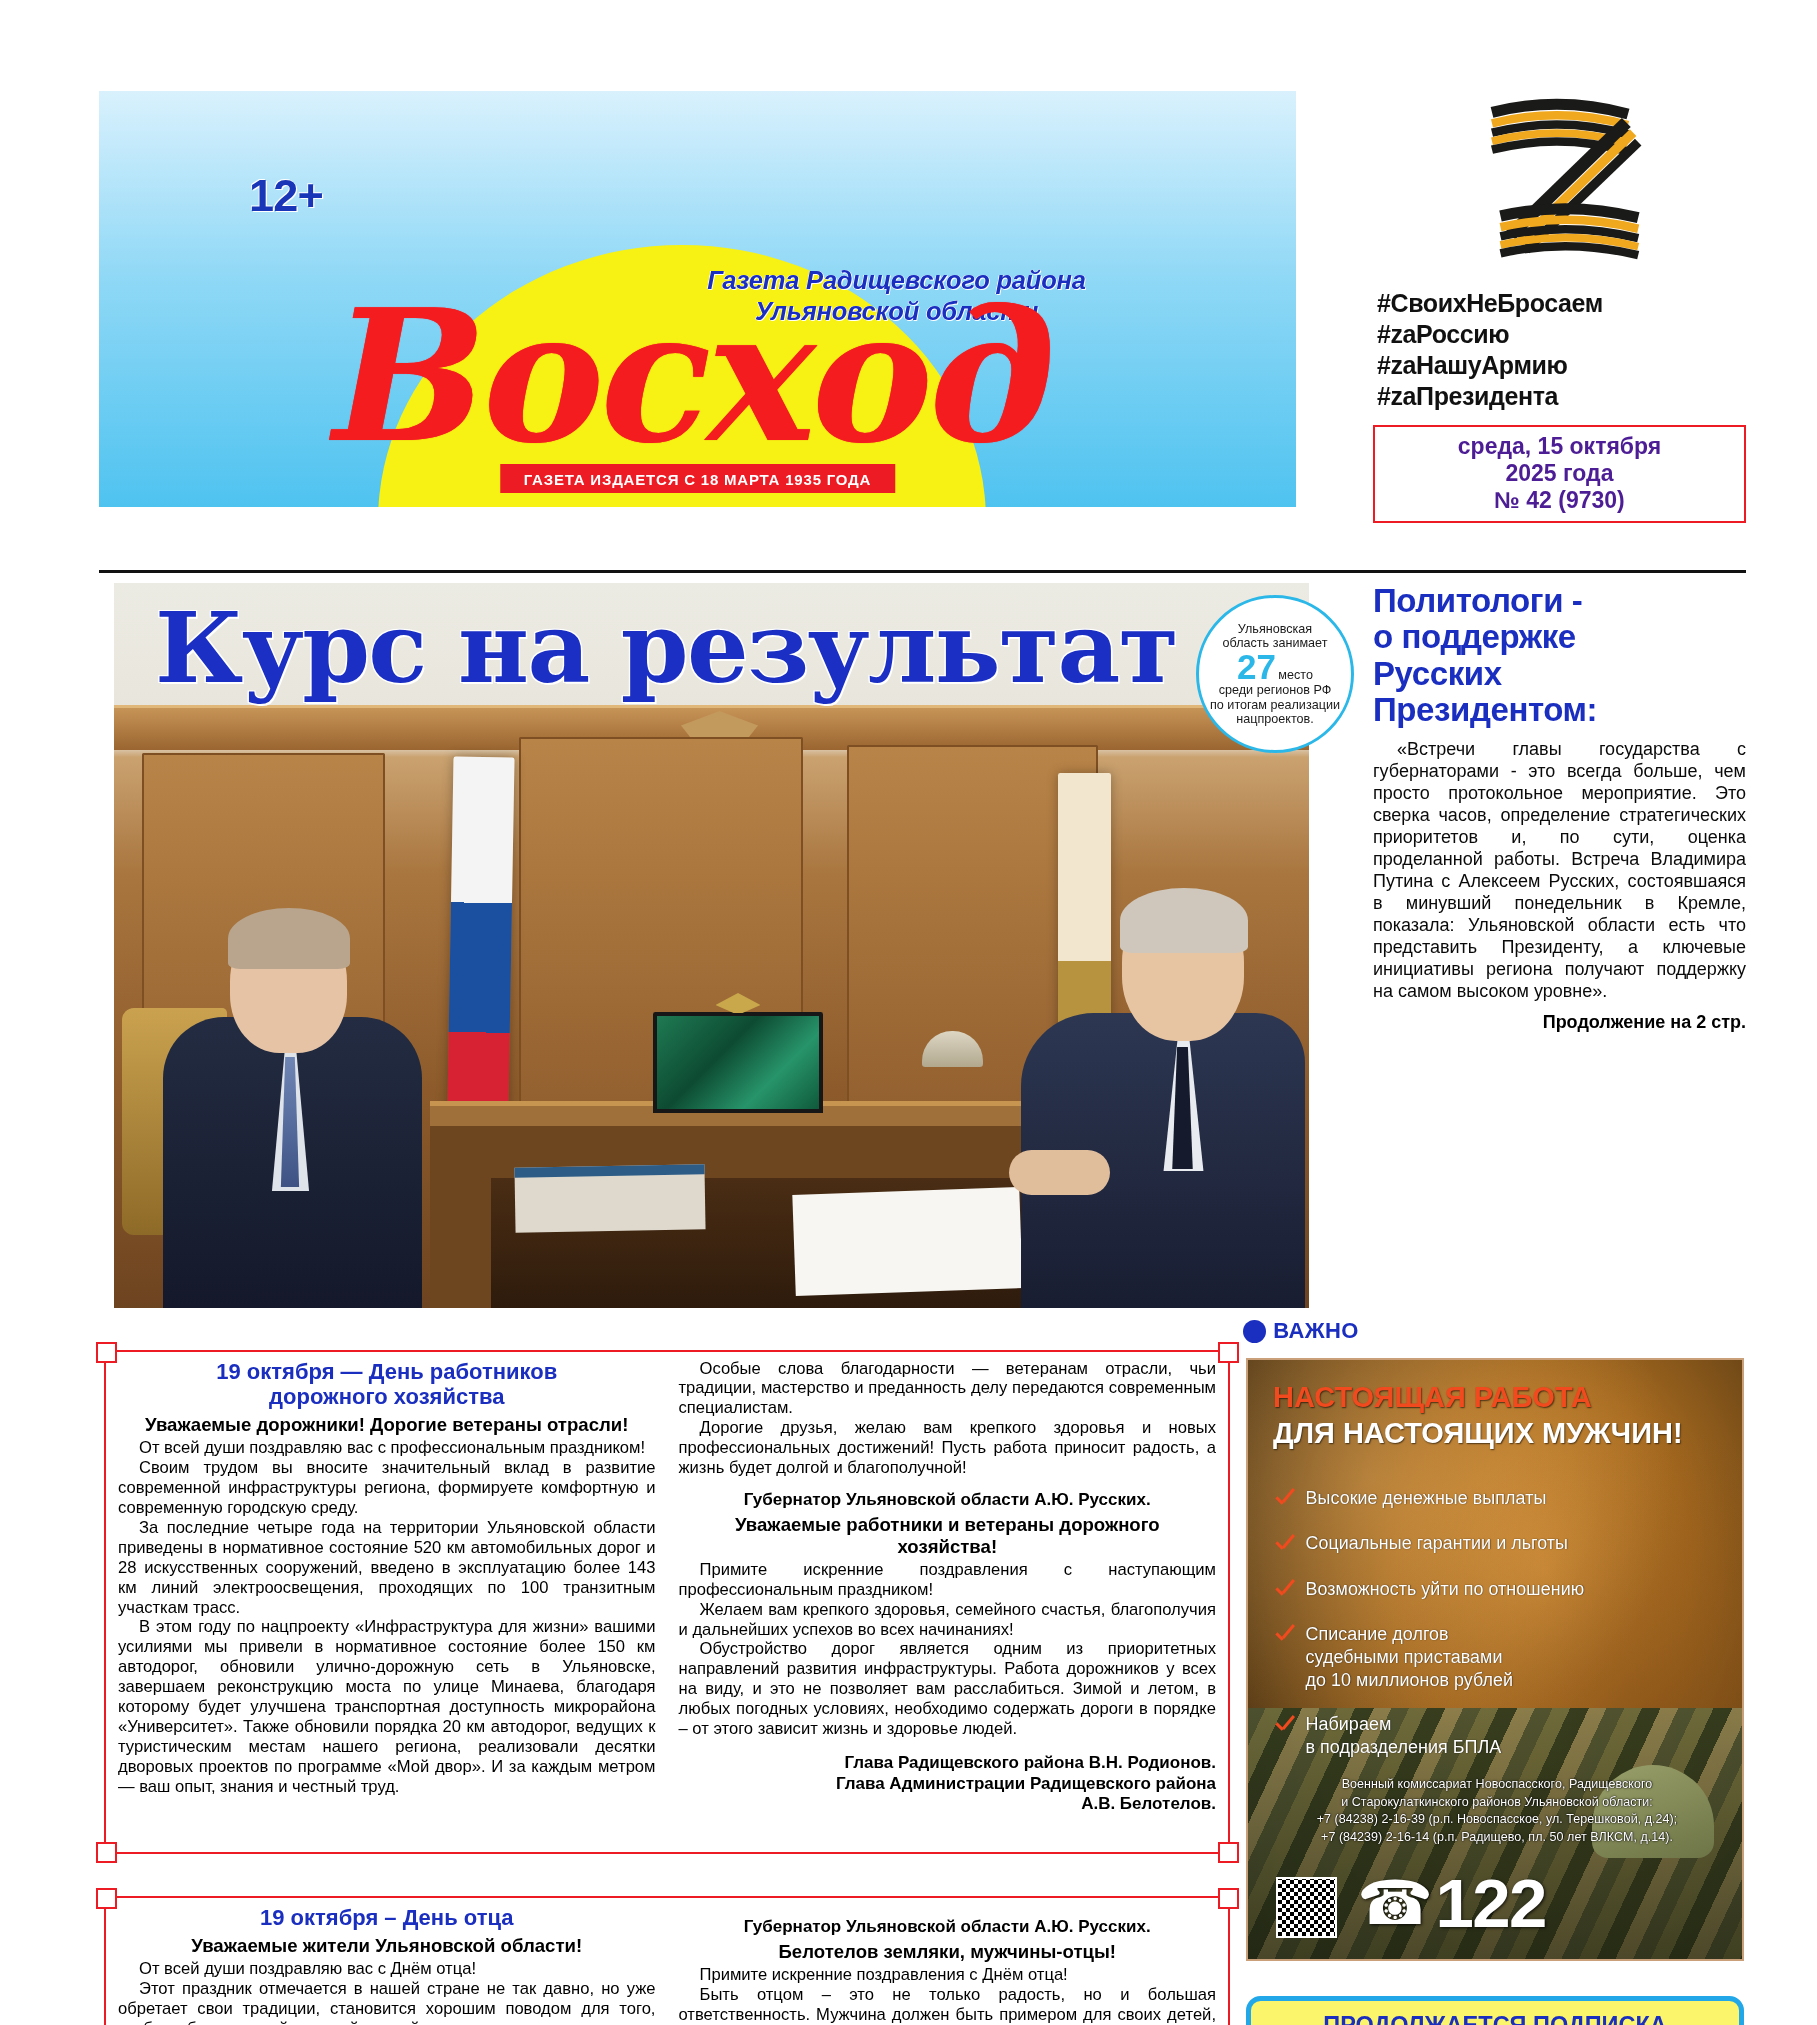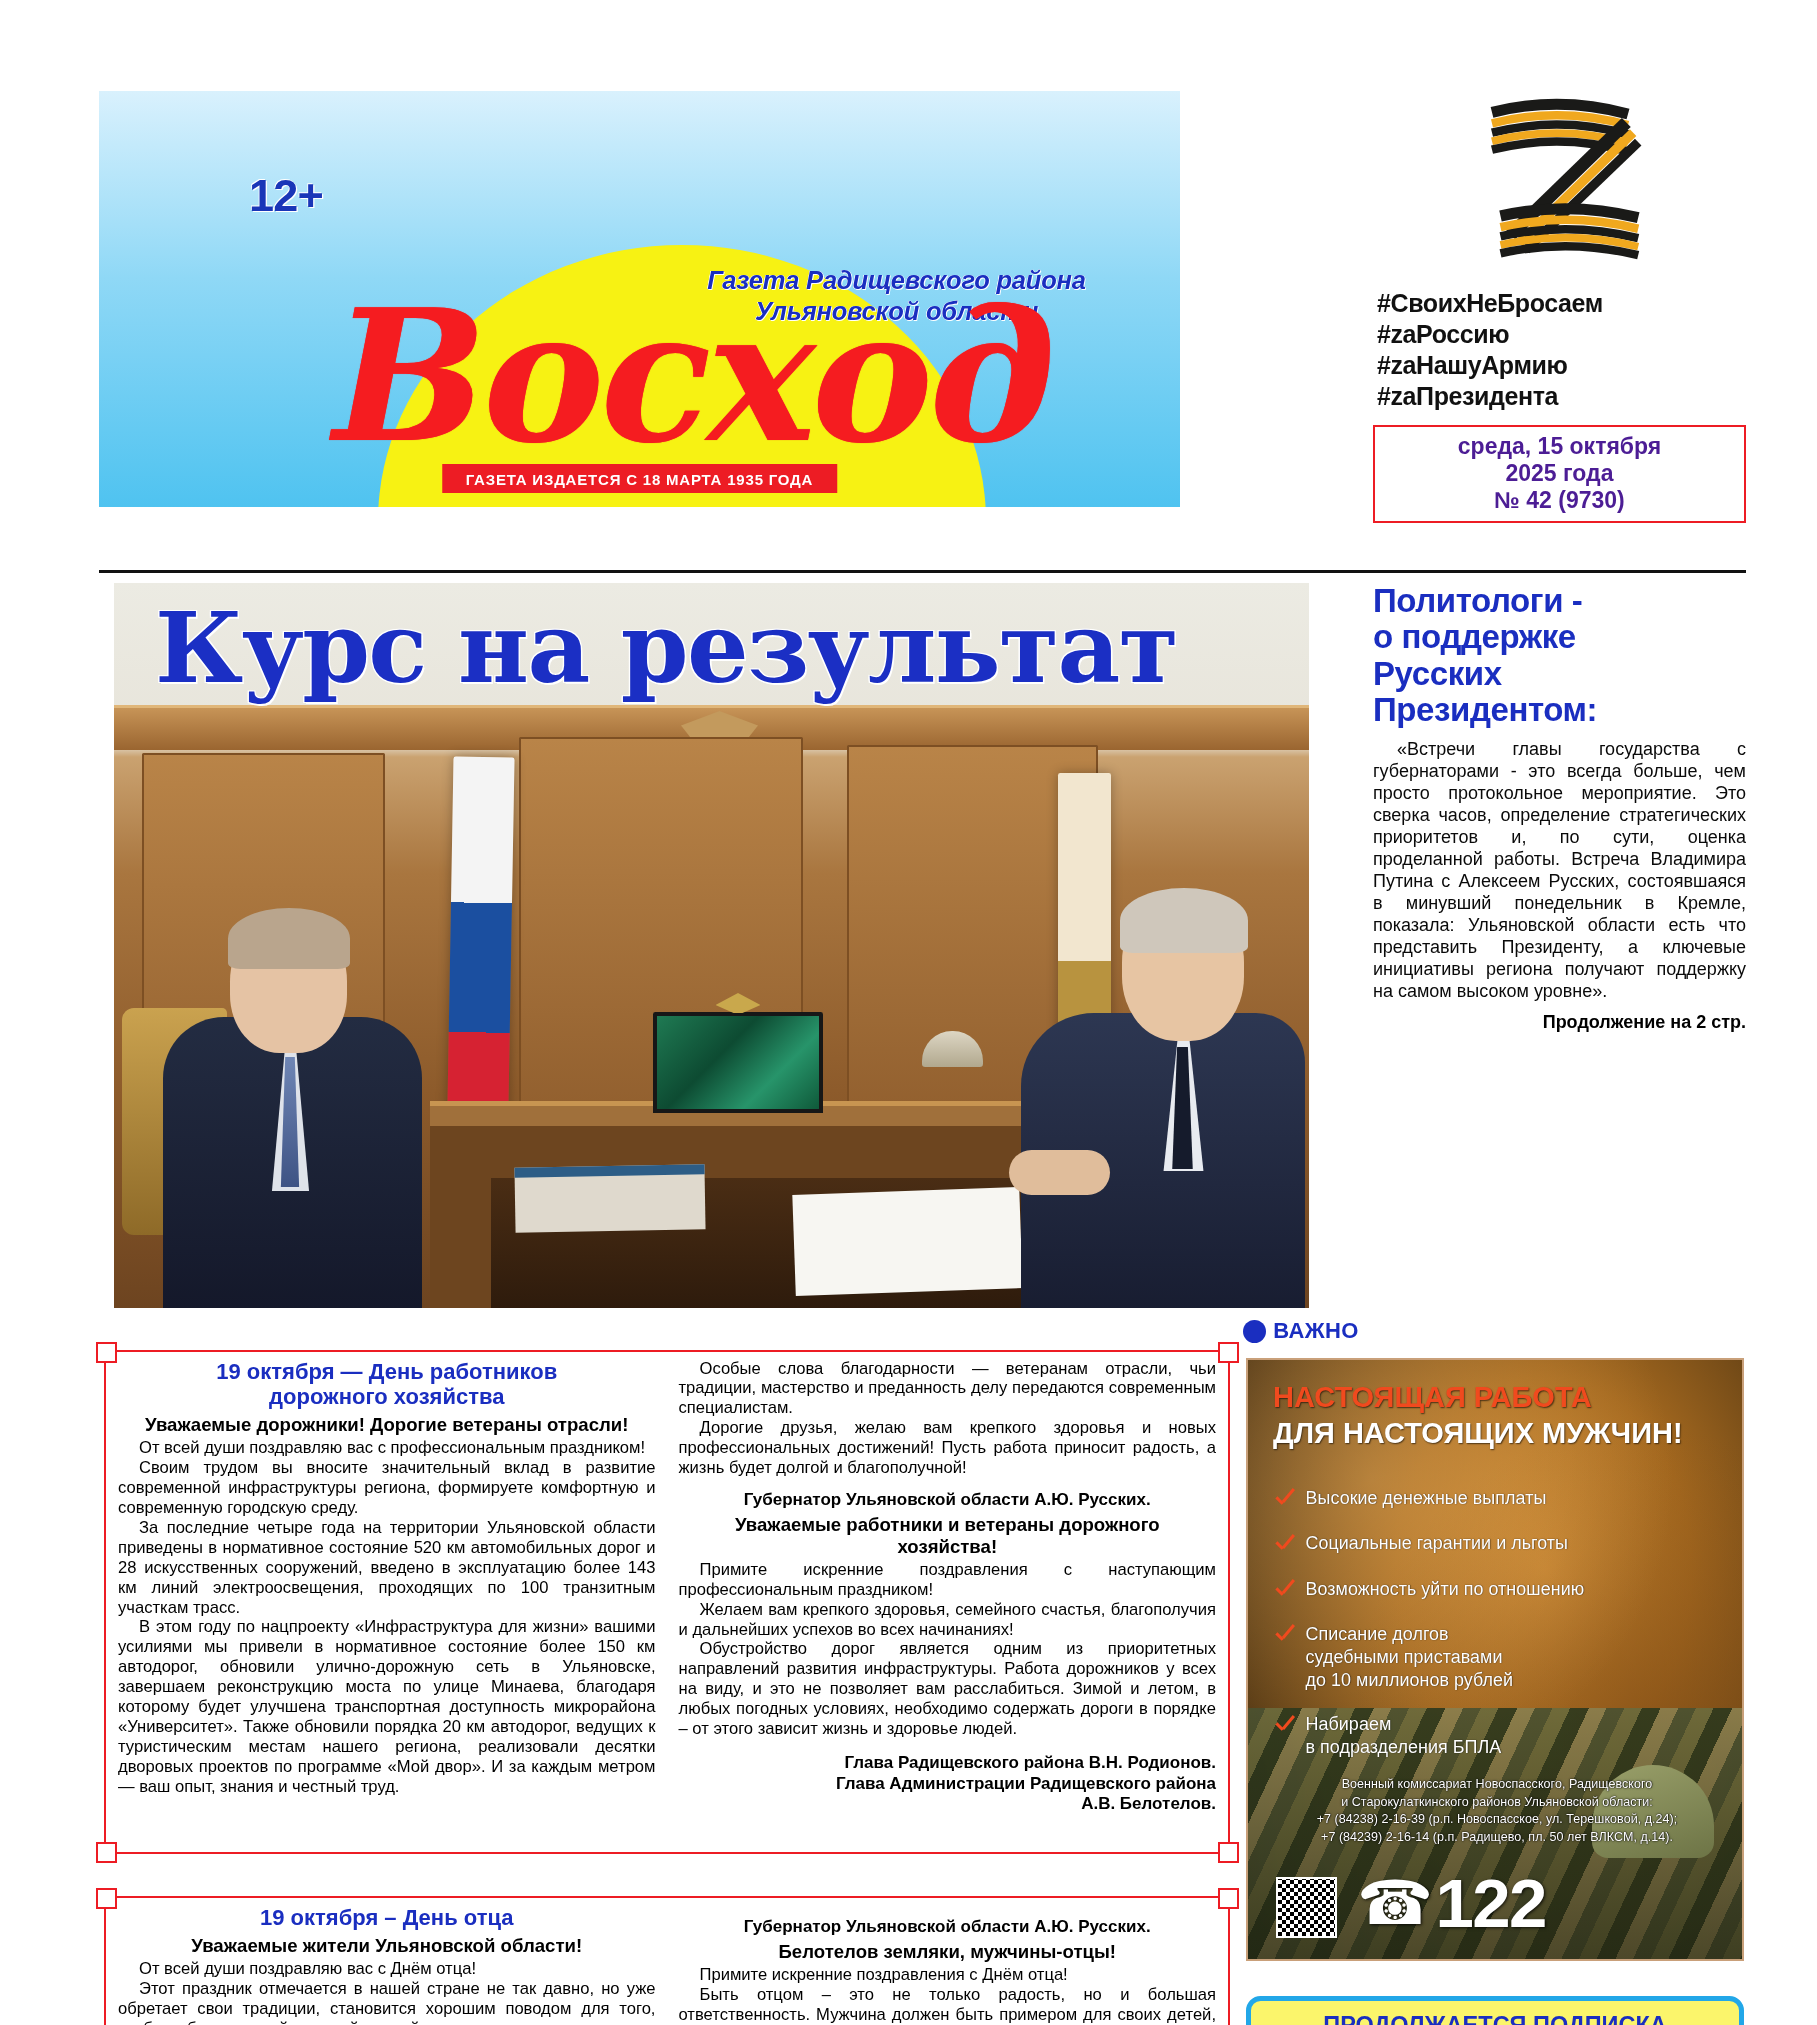--- a/index.html
+++ b/index.html
@@ -18,21 +18,21 @@
     position: absolute;
     inset: 0;
     background: #fff;
   }
 
   
   .masthead {
     position: absolute;
     left: 99px;
     top: 91px;
-    width: 1081px;
+    width: 1197px;
     height: 416px;
     background: linear-gradient(180deg, #d9f1fd 0%, #8fd8f6 45%, #4fc3f0 100%);
     overflow: hidden;
   }
   .mh-sun {
     position: absolute;
     left: 279px;
     top: 154px;
     width: 608px;
     height: 446px;
@@ -640,20 +640,31 @@
       <div class="suit"></div>
       <div class="shirt"></div>
       <div class="tie"></div>
       <div class="head"></div>
       <div class="hair"></div>
     </div>
     <div class="hands"></div>
     <div class="hero-headline">Курс на результат</div>
   </div>
 
+  <div class="badge">
+    <div class="badge-t">Ульяновская</div>
+    <div class="badge-t">область занимает</div>
+    <div class="badge-mid">
+      <span class="badge-num">27</span>
+      <span class="badge-mesto">место</span>
+    </div>
+    <div class="badge-t">среди регионов РФ</div>
+    <div class="badge-t">по итогам реализации</div>
+    <div class="badge-t">нацпроектов.</div>
+  </div>
 
   <div class="rcol">
     <div class="rcol-title">
       <div>Политологи -</div>
       <div>о поддержке</div>
       <div>Русских</div>
       <div>Президентом:</div>
     </div>
     <div class="rcol-body">
       <p>«Встречи главы государства с губернаторами - это всегда больше, чем просто протокольное мероприятие. Это сверка часов, определение стратегических приоритетов и, по сути, оценка проделанной работы. Встреча Владимира Путина с Алексеем Русских, состоявшаяся в минувший понедельник в Кремле, показала: Ульяновской области есть что представить Президенту, а ключевые инициативы региона получают поддержку на самом высоком уровне».</p>

